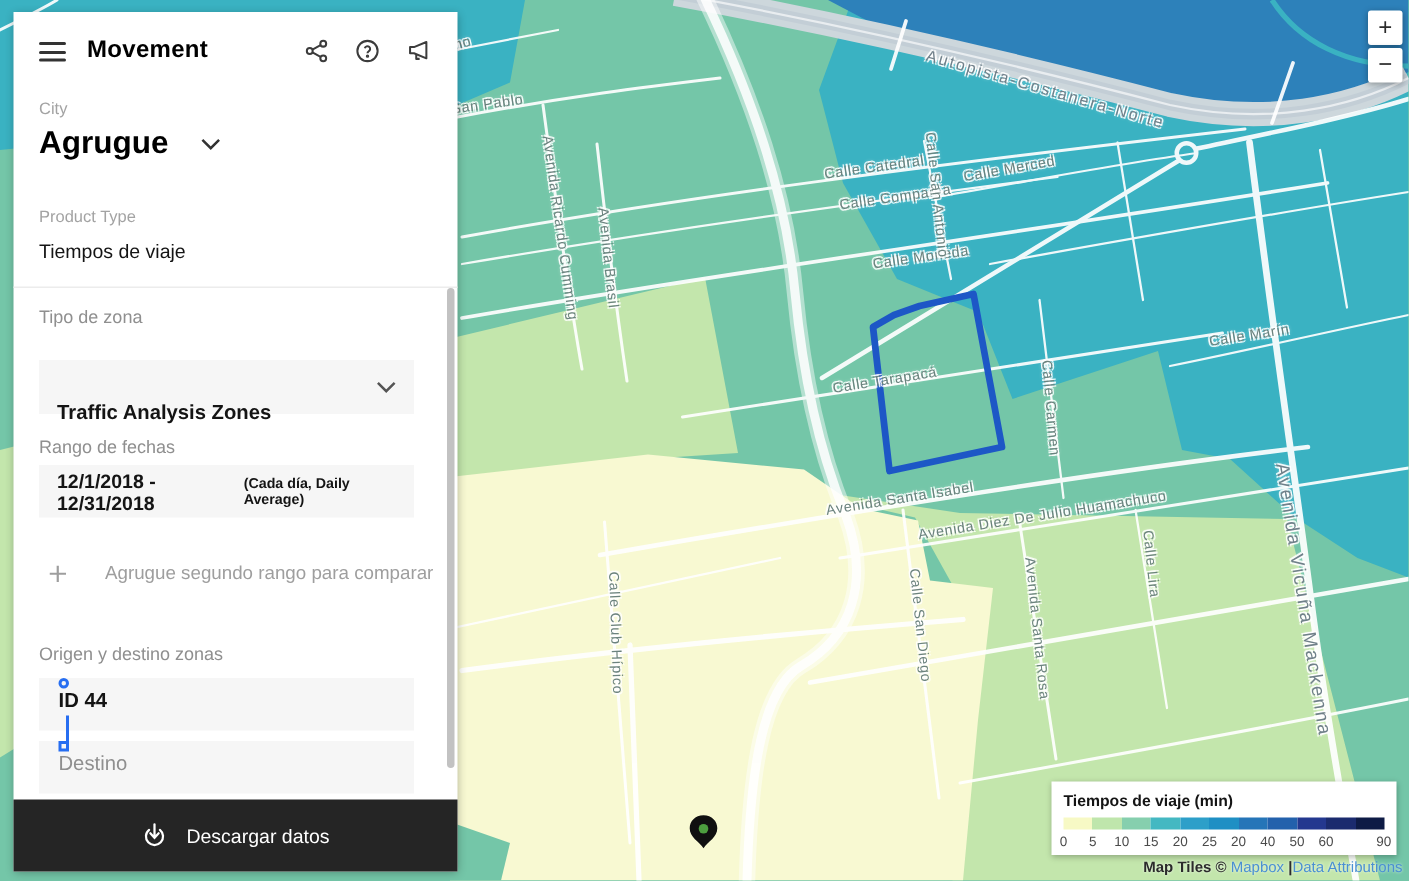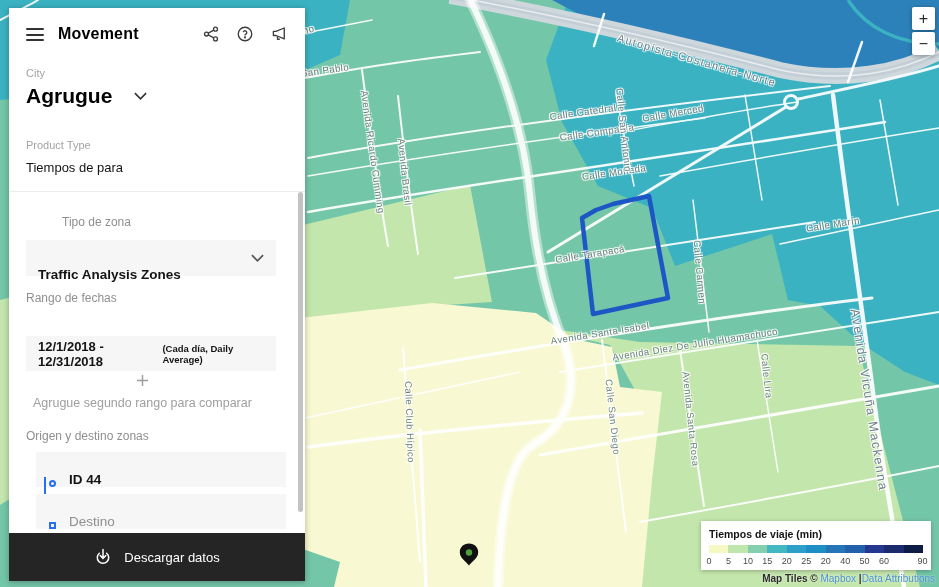--- a/index.html
+++ b/index.html
@@ -55,22 +55,22 @@
   .plain-value{font-size:13px;color:#141414;}
   .divider{left:0;top:183px;width:296px;height:1px;background:#ececec;}
   .row{
     left:17px;width:250px;height:36px;background:#f6f6f6;display:flex;align-items:center;
     padding:0 12px;cursor:pointer;
   }
   .row .grow{flex:1;}
   .dd-text{font-size:13.5px;font-weight:bold;color:#141414;margin-top:32px;}
   .date-main{font-size:13px;font-weight:bold;color:#141414;}
   .date-detail{font-size:9.5px;font-weight:bold;color:#141414;margin-left:4px;}
-  .add-range{left:24px;top:367px;display:flex;align-items:center;gap:10px;color:#9e9e9e;font-size:12.5px;cursor:pointer;flex-direction:column;}
-  .od-row{left:27px;width:250px;height:35px;background:#f6f6f6;display:flex;align-items:flex-end;padding:0 13px;cursor:pointer;}
+  .add-range{left:24px;top:367px;display:flex;align-items:center;gap:26px;color:#9e9e9e;font-size:12.5px;cursor:pointer;}
+  .od-row{left:17px;width:250px;height:35px;background:#f6f6f6;display:flex;align-items:flex-start;padding:0 13px;cursor:pointer;flex-direction:column;}
   .od-circle{width:7px;height:7px;border:2px solid #276EF1;border-radius:50%;margin-right:13px;flex:none;}
   .od-square{width:7px;height:7px;border:2px solid #276EF1;margin-right:13px;flex:none;}
   .od-text-strong{font-size:13.5px;font-weight:bold;color:#141414;}
   .od-text-muted{font-size:13.5px;color:#8f8f8f;}
   .od-connector{left:35px;top:469px;width:2px;height:19px;background:#276EF1;}
   .footer-btn{
     left:0;top:525px;width:296px;height:48px;background:#252525;border:none;color:#fff;
     display:flex;align-items:center;justify-content:center;gap:12px;font-size:13px;
     cursor:pointer;font-family:"Liberation Sans",sans-serif;
   }
@@ -242,35 +242,35 @@
 
   <div class="abs mini-label" style="left:17px;top:59px;">City</div>
   <div class="abs city-value">
     <span>Agrugue</span>
     <svg viewBox="0 0 14 8" width="13" height="8" fill="none" stroke="#333" stroke-width="1.8">
         <path d="M1 1 L7 7 L13 1"></path>
       </svg>
   </div>
 
   <div class="abs mini-label" style="left:17px;top:131px;">Product Type</div>
-  <div class="abs plain-value" style="left:17px;top:152px;">Tiempos de para</div>
+  <div class="abs plain-value" style="left:17px;top:152px;">Tiempos de viaje</div>
 
   <div class="abs divider"></div>
 
-  <div class="abs section-label" style="left:17px;top:207px;margin-left:36px;">Tipo de zona</div>
+  <div class="abs section-label" style="left:17px;top:196px;">Tipo de zona</div>
   <div class="abs row" style="top:232px;">
     <span class="dd-text">Traffic Analysis Zones</span>
     <span class="grow"></span>
     <svg viewBox="0 0 14 8" width="13" height="8" fill="none" stroke="#555" stroke-width="1.8">
         <path d="M1 1 L7 7 L13 1"></path>
       </svg>
   </div>
 
   <div class="abs section-label" style="left:17px;top:283px;">Rango de fechas</div>
-  <div class="abs row" style="top:328px;height:35px;">
+  <div class="abs row" style="top:302px;height:35px;">
     <span class="date-main">12/1/2018 - 12/31/2018</span>
     <span class="date-detail">(Cada día, Daily Average)</span>
   </div>
 
   <div class="abs add-range">
     <svg viewBox="0 0 12 12" width="11" height="11" fill="none" stroke="#9e9e9e" stroke-width="1.6">
         <path d="M6 0 V12 M0 6 H12"></path>
       </svg>
     <span>Agrugue segundo rango para comparar</span>
   </div>

